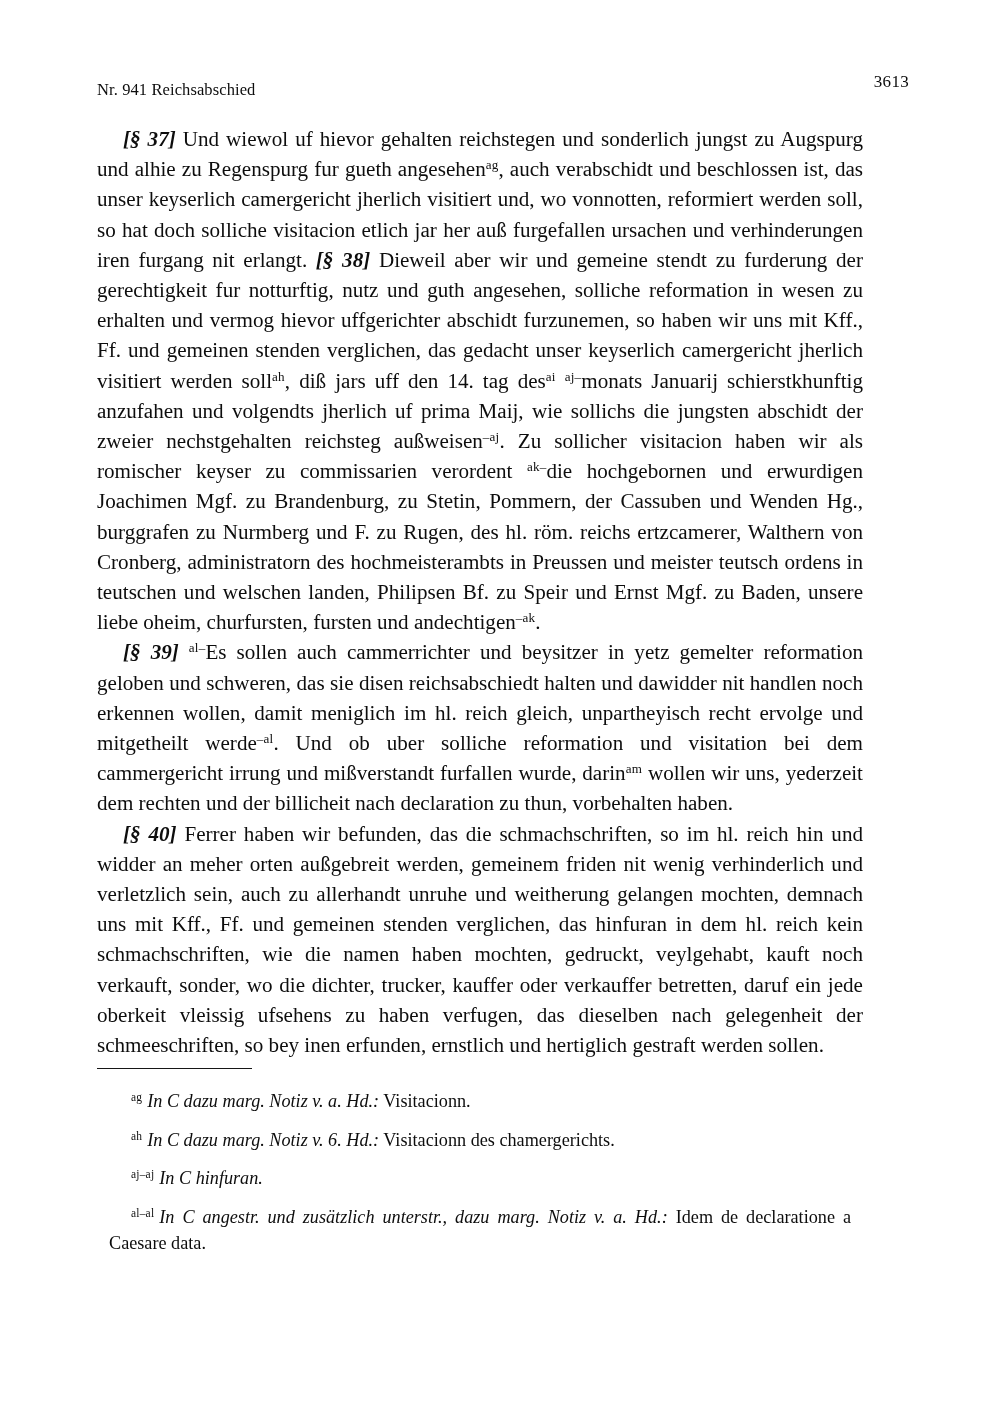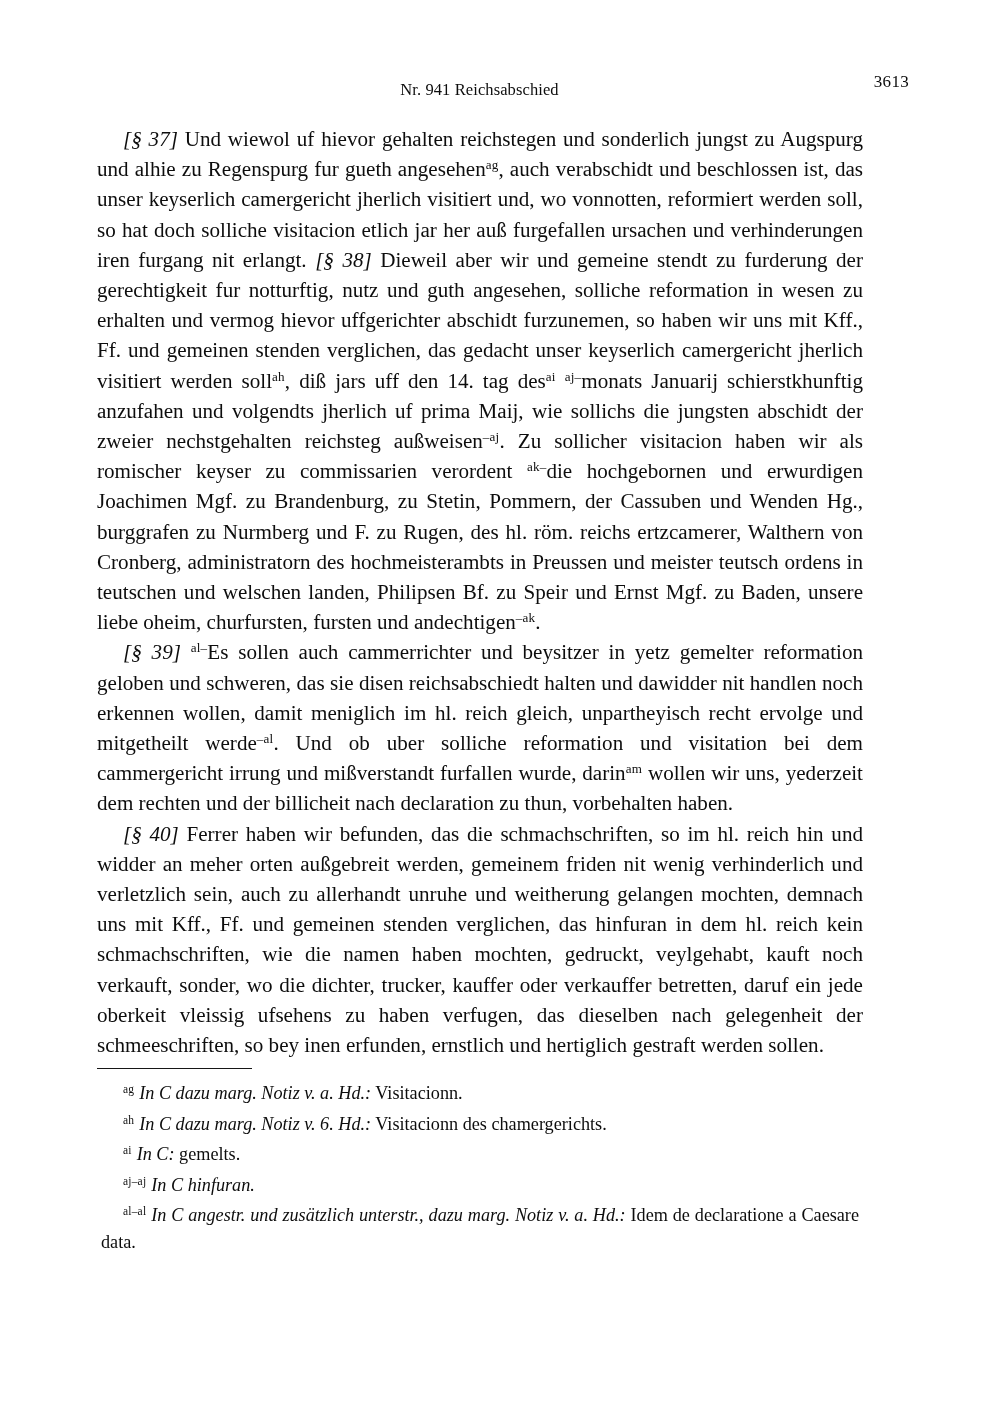--- a/index.html
+++ b/index.html
@@ -24,21 +24,21 @@
     left: 97px;
     right: 142px;
     top: 78px;
     height: 28px;
   }
   .runhead-title {
     position: absolute;
     left: 0;
     right: 0;
     top: 2px;
-    text-align: center;
+    text-align: left;
     font-size: 16.5px;
     letter-spacing: .1px;
   }
   .runhead-folio {
     position: absolute;
     right: -47px;
     top: -6px;
     font-size: 17px;
     letter-spacing: .3px;
   }
@@ -56,20 +56,21 @@
     line-height: 30.2px;
     text-align: justify;
     text-justify: inter-word;
     hyphens: manual;
     text-indent: 26px;
   }
   .para.cont { text-indent: 26px; }
 
   .sect {
     font-style: italic;
+    font-weight: bold;
   }
   sup, .sup {
     font-size: 0.62em;
     vertical-align: 0.52em;
     line-height: 0;
     letter-spacing: .2px;
   }
 
   
   .fn-rule {
@@ -82,21 +83,21 @@
   }
   .footnotes {
     position: absolute;
     left: 97px;
     top: 1076px;
     width: 766px;
     font-size: 18.2px;
     line-height: 26.6px;
   }
   .fn {
-    margin: 4px;
+    margin: 12px;
     text-align: justify;
     text-indent: 22px;
   }
   .fn.wrap { text-indent: 22px; }
   .fn .lbl {
     font-size: 0.63em;
     vertical-align: 0.52em;
     line-height: 0;
     letter-spacing: .2px;
   }
@@ -126,21 +127,20 @@
   </div>
 
   <div class="fn-rule"></div>
 
   <div class="footnotes">
 
     <p class="fn"><span class="lbl">ag</span><span class="sp"></span><span class="src">In C dazu marg. Notiz v. a. Hd.:</span> <span>Visitacionn.</span></p>
 
     <p class="fn"><span class="lbl">ah</span><span class="sp"></span><span class="src">In C dazu marg. Notiz v. 6. Hd.:</span> <span>Visitacionn des chamergerichts.</span></p>
 
-    <p class="fn"><span class="lbl">ai</span><span class="sp"></span><span class="src">In C:</span> <span>gemelts.</span></p>
 
     <p class="fn"><span class="lbl">aj–aj</span><span class="sp"></span><span class="src">In C hinfuran.</span></p>
 
 
     <p class="fn wrap"><span class="lbl">al–al</span><span class="sp"></span><span class="src">In C angestr. und zusätzlich unterstr., dazu marg. Notiz v. a. Hd.:</span> <span>Idem de declaratione a Caesare data.</span></p>
 
 
   </div>
 
 </div>

